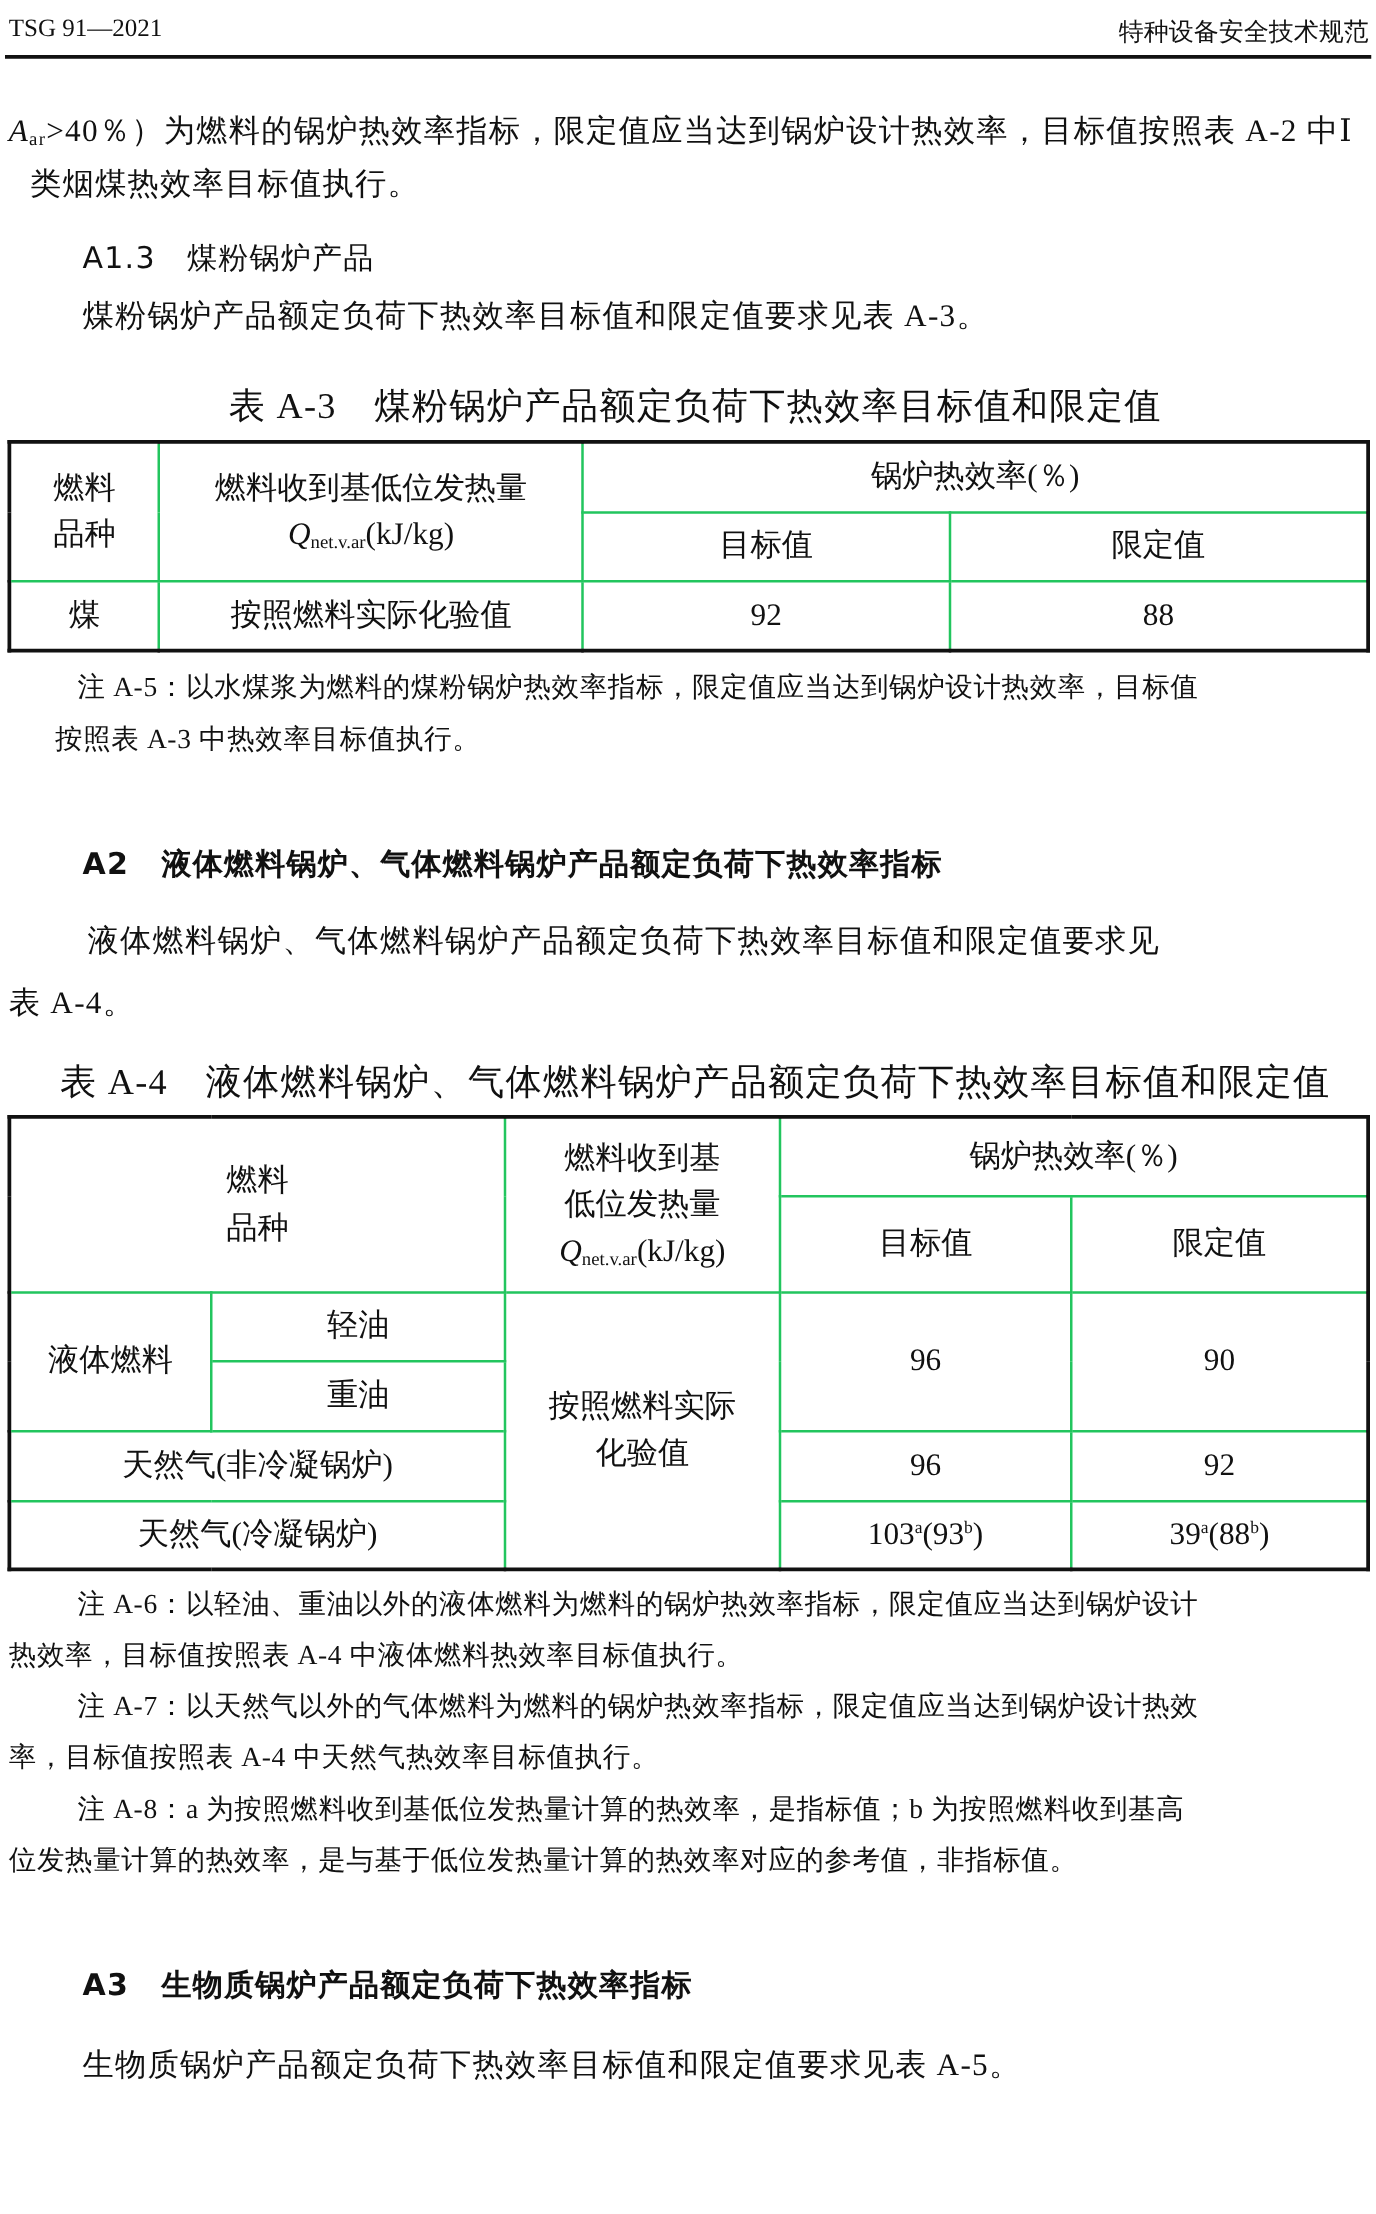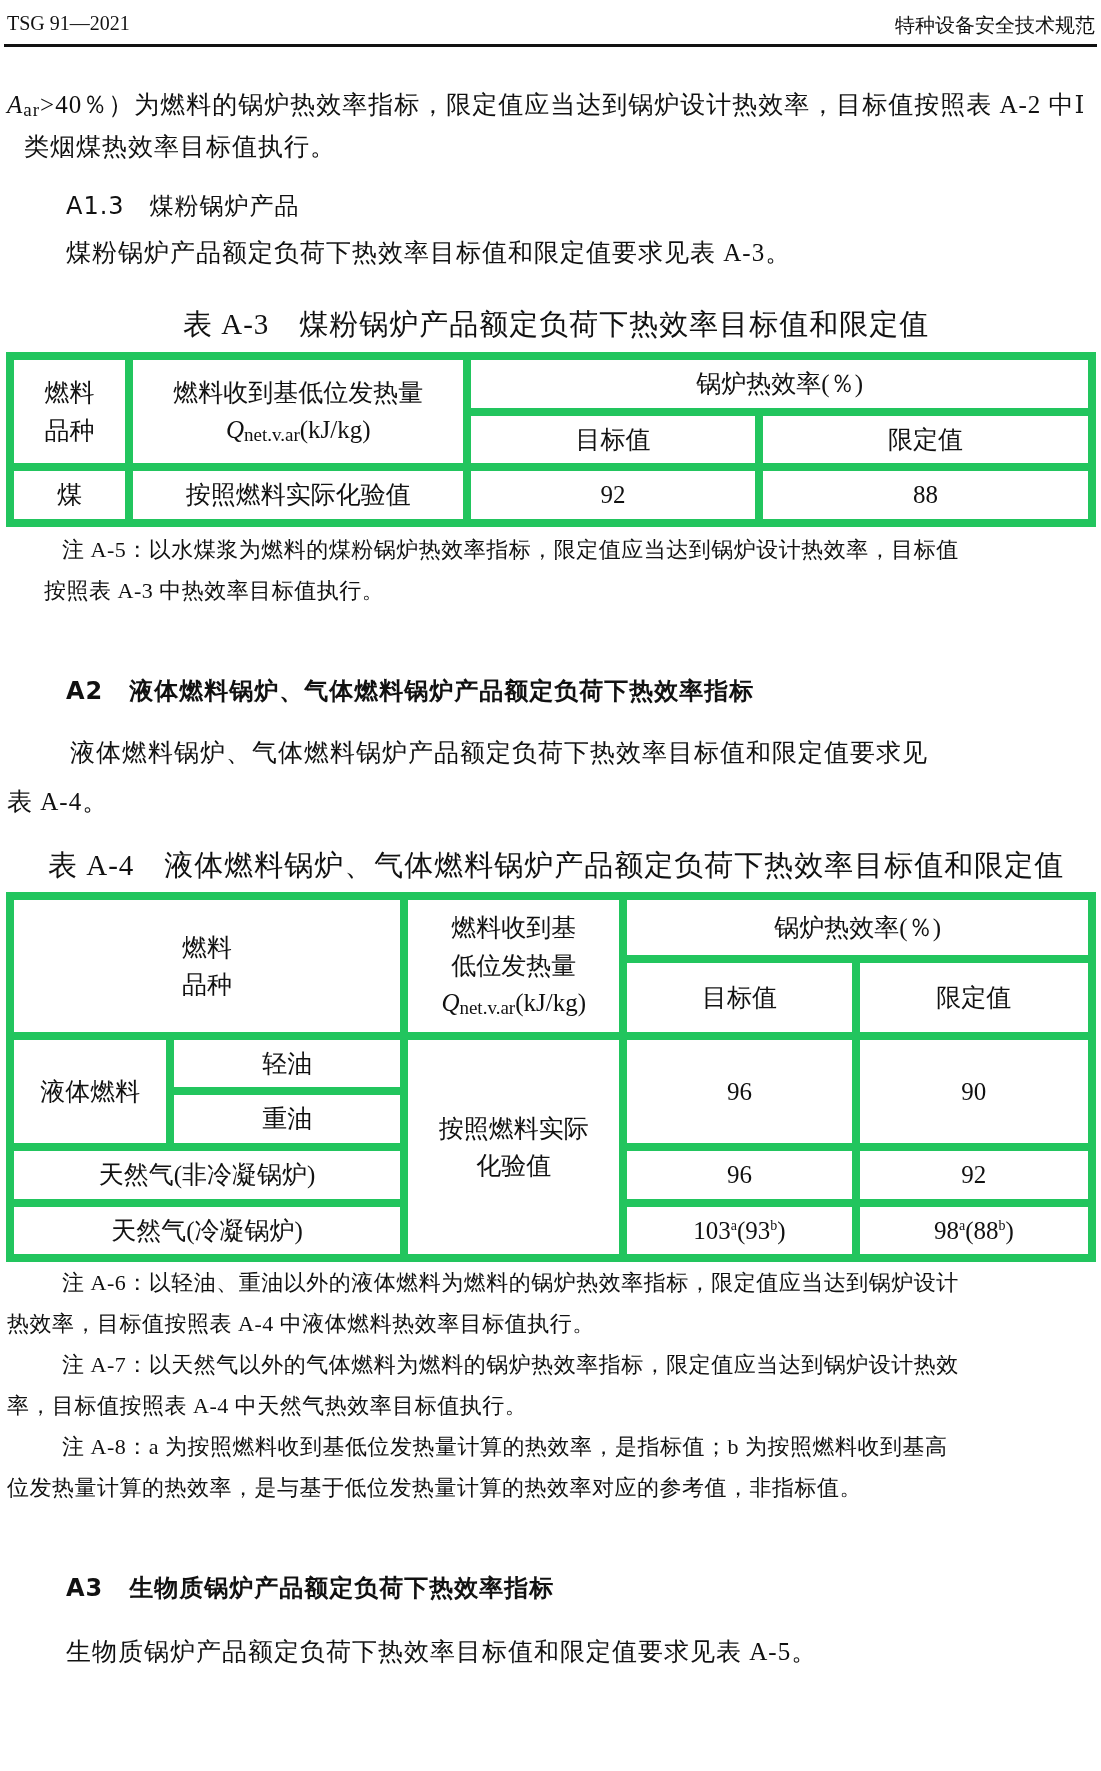--- a/index.html
+++ b/index.html
@@ -10,22 +10,22 @@
   .hdr-left { left:7px;font-family:Liberation Serif, serif; }
   .hdr-right { right:6px; }
   .hdr-rule { position:absolute; left:4px; right:4px; top:44px; height:3px; background:#111; }
   .body-text { font-size:25px; letter-spacing:1px; }
   .sec { font-family:"DejaVu Sans","Liberation Sans",sans-serif; font-size:24px; letter-spacing:1px; }
   .sec b { font-weight:bold; }
   .note { font-size:22px; letter-spacing:0.5px; }
   .caption { font-size:29px; letter-spacing:1px; }
   table { position:absolute; border-collapse:collapse; }
   table.t { border:3px solid #111; }
-  table.t td { border:8px solid #22c55e; text-align:center; vertical-align:middle; font-size:25px; padding:0; line-height:1.5; }
-  sub { font-size:19px; vertical-align:-3px; }
+  table.t td { border:2px solid #22c55e; text-align:center; vertical-align:middle; font-size:25px; padding:0; line-height:1.5; }
+  sub { font-size:15px; vertical-align:-3px; }
   sup { font-size:14px; vertical-align:9px; }
   .q { font-style:italic; }
   .footer { font-size:22px; left:7px; top:1735px;margin-top:48px; }
 </style>
 </head>
 <body>
 
 <div class="abs hdr hdr-left">TSG 91—2021</div>
 <div class="abs hdr hdr-right">特种设备安全技术规范</div>
 <div class="hdr-rule"></div>
@@ -120,21 +120,21 @@
     <td>重油</td>
   </tr>
   <tr style="height:56px;">
     <td colspan="2">天然气(非冷凝锅炉)</td>
     <td>96</td>
     <td>92</td>
   </tr>
   <tr style="height:55px;">
     <td colspan="2">天然气(冷凝锅炉)</td>
     <td><span>103</span><sup>a</sup><span>(93</span><sup>b</sup><span>)</span></td>
-    <td><span>98</span><sup>a</sup><span>(88</span><sup>b</sup><span>)</span></td>
+    <td><span>39</span><sup>a</sup><span>(88</span><sup>b</sup><span>)</span></td>
   </tr>
 </tbody>
   </table>
 
 <div class="abs note" style="left:62px; top:1268px;">注 A-6：以轻油、重油以外的液体燃料为燃料的锅炉热效率指标，限定值应当达到锅炉设计</div>
 <div class="abs note" style="left:7px; top:1309px;">热效率，目标值按照表 A-4 中液体燃料热效率目标值执行。</div>
 <div class="abs note" style="left:62px; top:1350px;">注 A-7：以天然气以外的气体燃料为燃料的锅炉热效率指标，限定值应当达到锅炉设计热效</div>
 <div class="abs note" style="left:7px; top:1391px;">率，目标值按照表 A-4 中天然气热效率目标值执行。</div>
 <div class="abs note" style="left:62px; top:1432px;">注 A-8：a 为按照燃料收到基低位发热量计算的热效率，是指标值；b 为按照燃料收到基高</div>
 <div class="abs note" style="left:7px; top:1473px;">位发热量计算的热效率，是与基于低位发热量计算的热效率对应的参考值，非指标值。</div>

